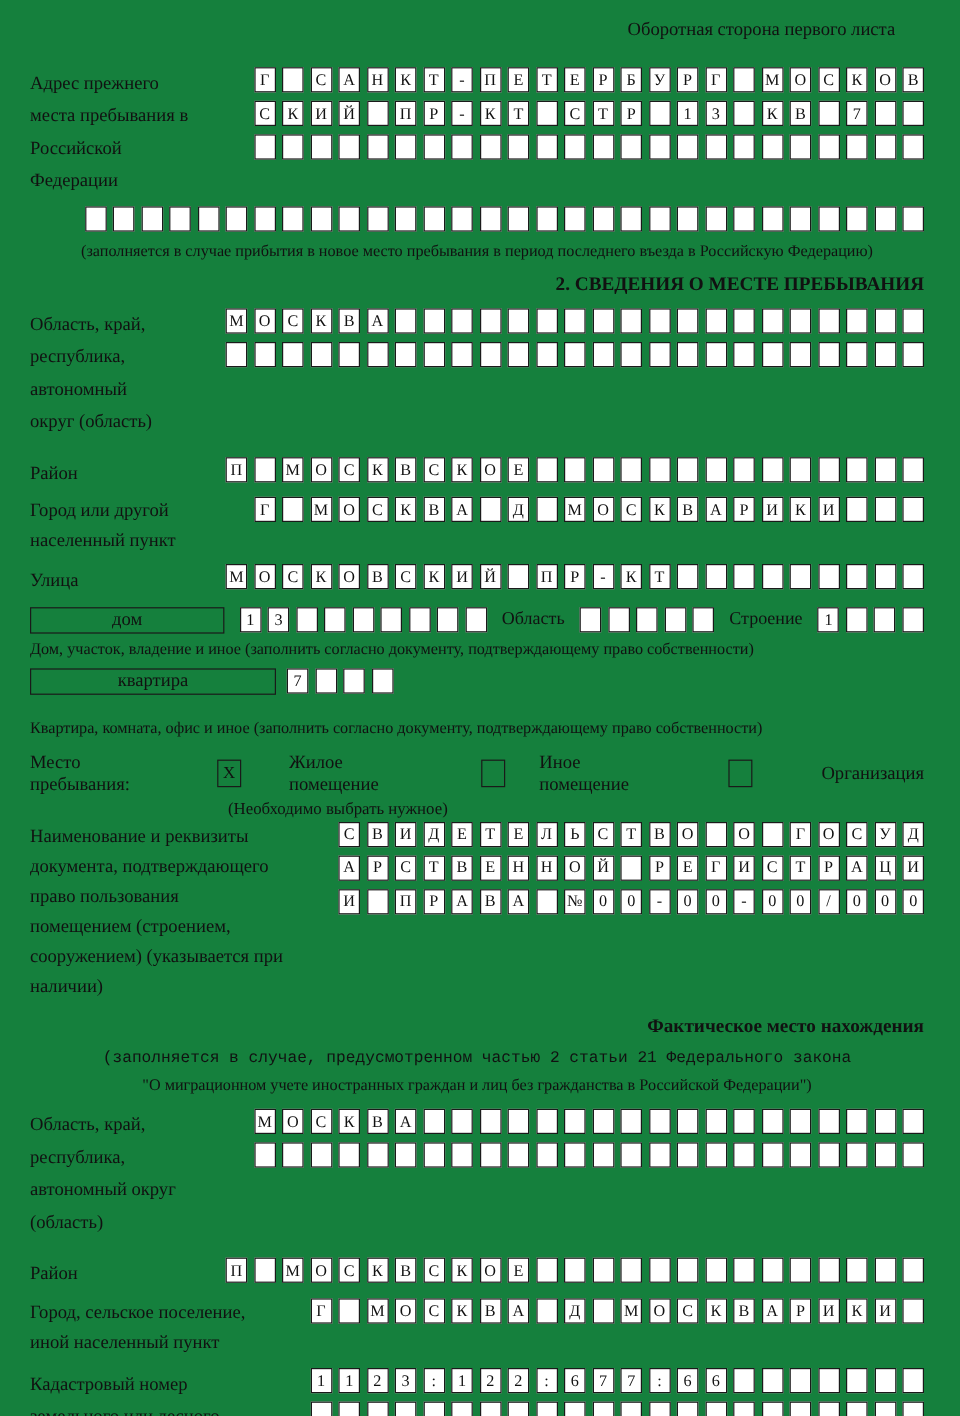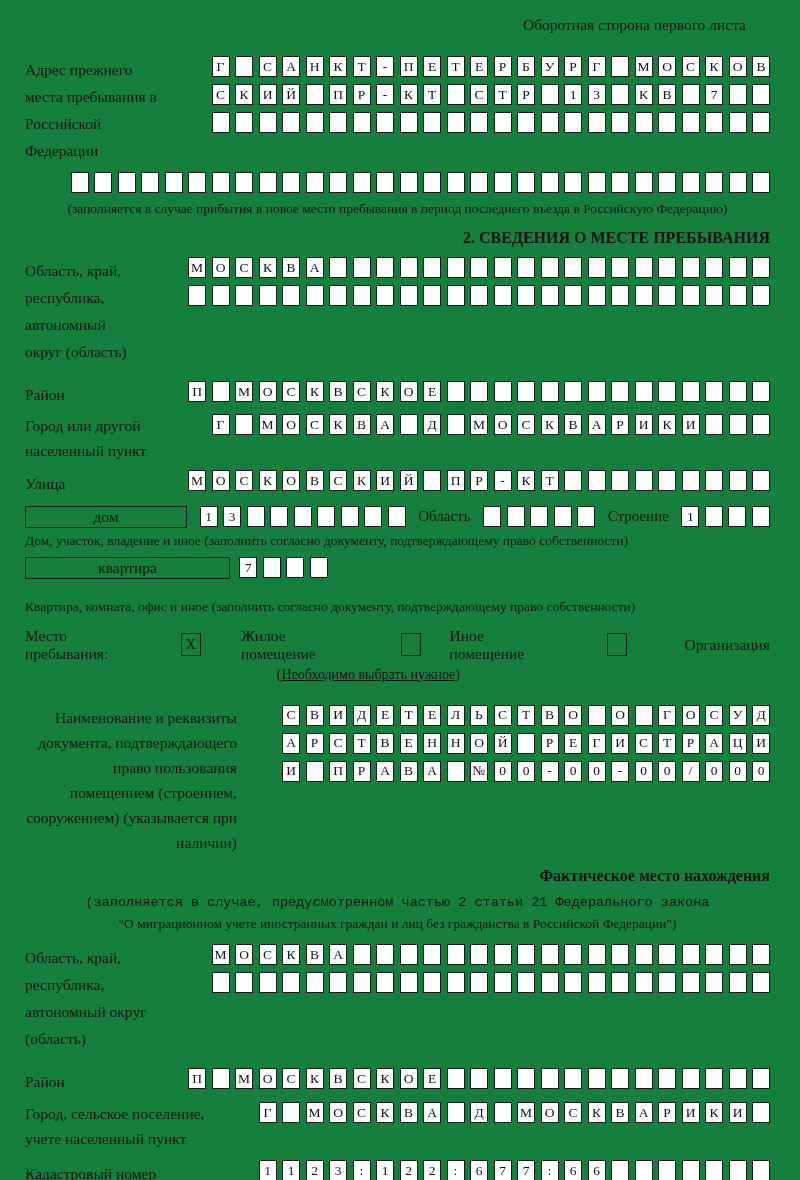--- a/index.html
+++ b/index.html
@@ -37,22 +37,22 @@
   .sec2-title{ margin-top:10px; }
   .blk-region2{ margin-top:10px; }
   .blk-district2{ margin-top:16px; }
   .blk-city2{ margin-top:6px; }
   .blk-street{ margin-top:6px; }
   .house-row{ margin-top:9px;display:flex;justify-content:space-between;align-items:flex-start; }
   .house-note{ margin-top:3px; }
   .apt-row{ margin-top:6px;display:flex;align-items:flex-start;gap:9px; }
   .apt-note{ margin-top:18px; }
   .res-row{ margin-top:9px;display:flex;align-items:center;font-size:15.5px;gap:28px; }
-  .res-note{ margin-top:4px;margin-left:165px;width:270px;text-align:right;font-size:14px;text-decoration:underline; }
-  .blk-doc{ margin-top:22px;text-align:right; }
+  .res-note{ margin-top:4px;margin-left:165px;width:270px;text-align:left;font-size:14px; }
+  .blk-doc{ margin-top:2px; }
   .fact-title{ margin-top:12px; }
   .fact-notes{ margin-top:8px;font-family:Liberation Mono, monospace; }
   .blk-regionF{ margin-top:10px; }
   .blk-districtF{ margin-top:16px; }
   .blk-cityF{ margin-top:7px; }
   .blk-cad{ margin-top:8px;height:58px; }
   .w-addr{ width:132px; }
   .w-reg2{ width:112px; }
   .w-regF{ width:137px; }
   .w-city2{ width:136px; }
@@ -563,21 +563,21 @@
           <span class="cell"></span>
           <span class="cell"></span>
           <span class="cell"></span>
           <span class="cell"></span>
           <span class="cell"></span>
         </div>
       </div>
   </div>
 
   <div class="frow blk-cityF">
-    <div class="flabel w-cityF" style="line-height:1.6">Город, сельское поселение, учете населенный пункт</div>
+    <div class="flabel w-cityF" style="line-height:1.6">Город, сельское поселение, иной населенный пункт</div>
     <div class="gcol">
         <div class="brow">
           <span class="cell">Г</span>
           <span class="cell"></span>
           <span class="cell">М</span>
           <span class="cell">О</span>
           <span class="cell">С</span>
           <span class="cell">К</span>
           <span class="cell">В</span>
           <span class="cell">А</span>

